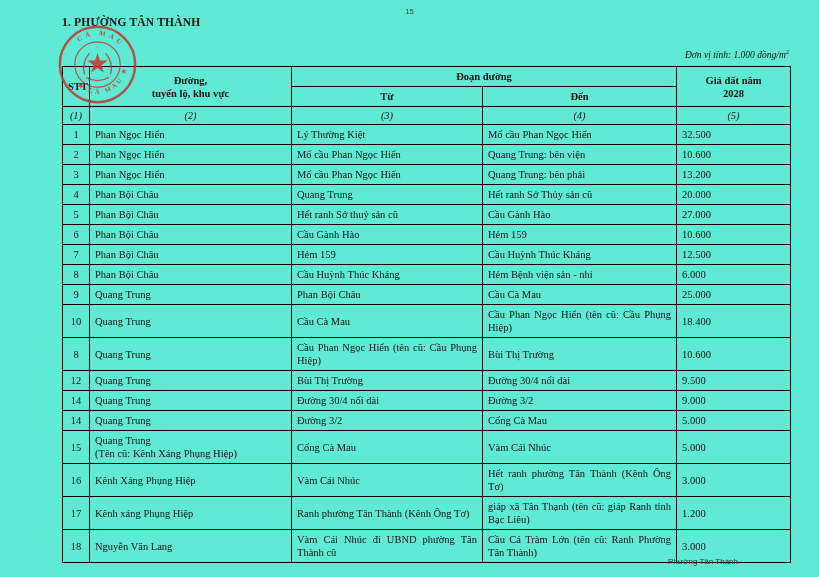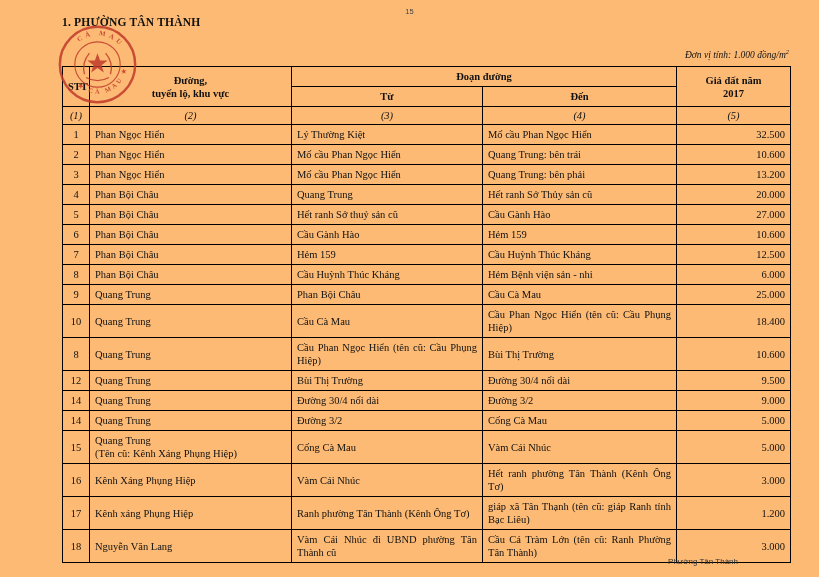--- a/index.html
+++ b/index.html
@@ -1,21 +1,21 @@
 <!DOCTYPE html>
 <html><head>
 <meta charset="utf-8">
 <style>
   * { margin: 0; padding: 0; box-sizing: border-box; }
   html, body { background: #888; }
   .page {
     position: relative;
     width: 819px;
     height: 577px;
-    background: #fdba74;
+    background: #5eead4;
     font-family: "Liberation Serif", serif;
     color: #111;
     overflow: hidden;
     margin: 0 auto;
   }
   .page-number {
     position: absolute;
     top: 7px;
     left: 0;
     width: 819px;
@@ -83,21 +83,21 @@
     font-size: 10.5px;
   }
   tr.colnum-row td {
     text-align: center;
     font-style: italic;
     padding: 2px 4px;
   }
   td.c-stt { text-align: center; padding: 3px 2px; }
   td.c-street { text-align: left; white-space: pre-line; padding-left: 6px; }
   td.c-from, td.c-to { text-align: justify; text-align-last: left; padding-left: 6px; padding-right: 6px; }
-  td.c-price { text-align: right; padding-right: 8px; }
+  td.c-price { padding-right: 8px; }
   .footer-text {
     position: absolute;
     bottom: 11px;
     right: 81px;
     font-family: "Liberation Sans", sans-serif;
     font-size: 8px;
     color: #333;
   }
 </style>
 </head>
@@ -142,21 +142,21 @@
       <col style="width:194px">
       <col style="width:114px">
     </colgroup>
     <thead>
       <tr>
         <th class="hdr" rowspan="2">STT</th>
         <th class="hdr" rowspan="2">Đường,
 tuyến lộ, khu vực</th>
         <th class="hdr" colspan="2">Đoạn đường</th>
         <th class="hdr" rowspan="2">Giá đất năm
-2017</th>
+2028</th>
       </tr>
       <tr>
         <th class="hdr">Từ</th>
         <th class="hdr">Đến</th>
       </tr>
       <tr class="colnum-row">
         <td>(1)</td>
         <td>(2)</td>
         <td>(3)</td>
         <td>(4)</td>
@@ -168,21 +168,21 @@
           <td class="c-stt">1</td>
           <td class="c-street">Phan Ngọc Hiển</td>
           <td class="c-from">Lý Thường Kiệt</td>
           <td class="c-to">Mố cầu Phan Ngọc Hiển</td>
           <td class="c-price">32.500</td>
         </tr>
         <tr>
           <td class="c-stt">2</td>
           <td class="c-street">Phan Ngọc Hiển</td>
           <td class="c-from">Mố cầu Phan Ngọc Hiển</td>
-          <td class="c-to">Quang Trung: bên trái</td>
+          <td class="c-to">Quang Trung: bên viện</td>
           <td class="c-price">10.600</td>
         </tr>
         <tr>
           <td class="c-stt">3</td>
           <td class="c-street">Phan Ngọc Hiển</td>
           <td class="c-from">Mố cầu Phan Ngọc Hiển</td>
           <td class="c-to">Quang Trung: bên phải</td>
           <td class="c-price">13.200</td>
         </tr>
         <tr>

